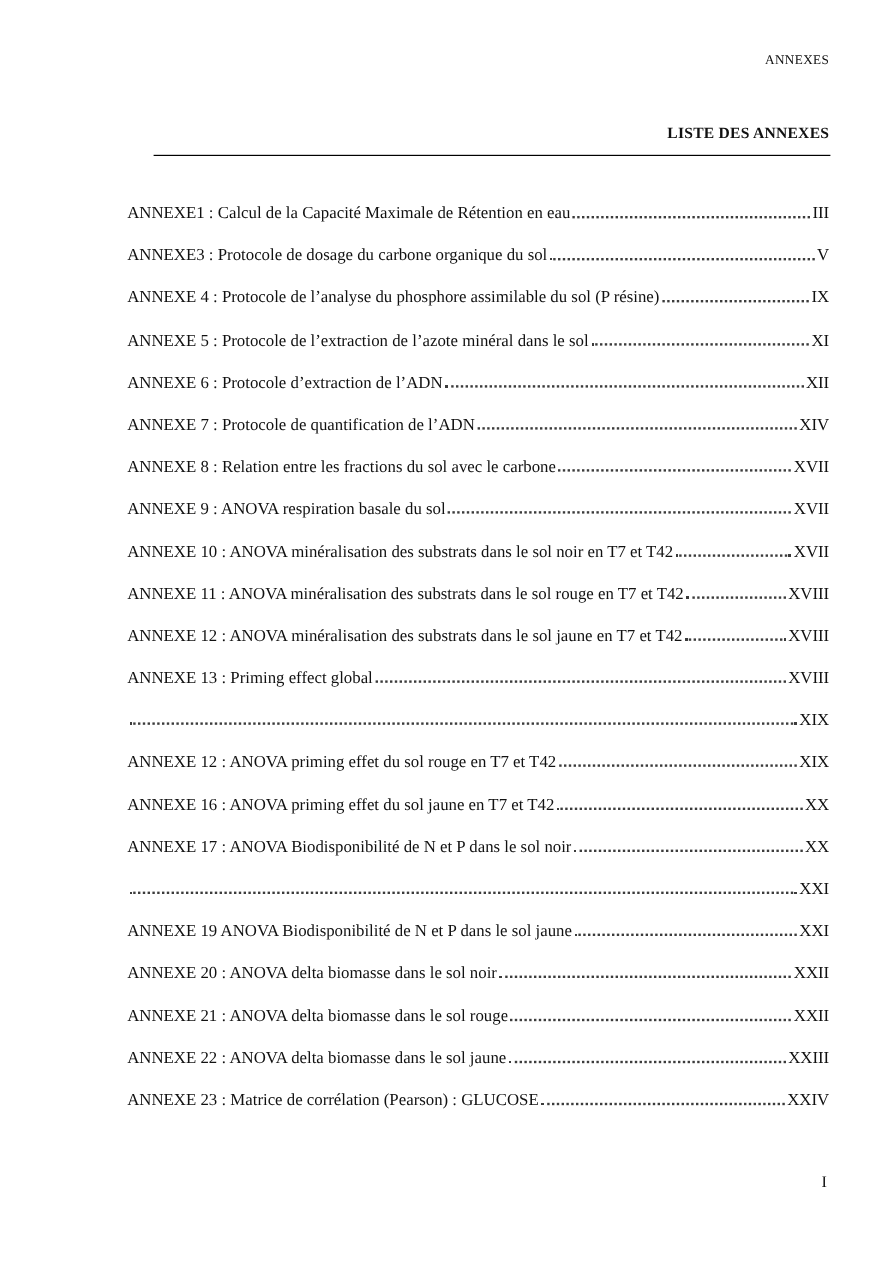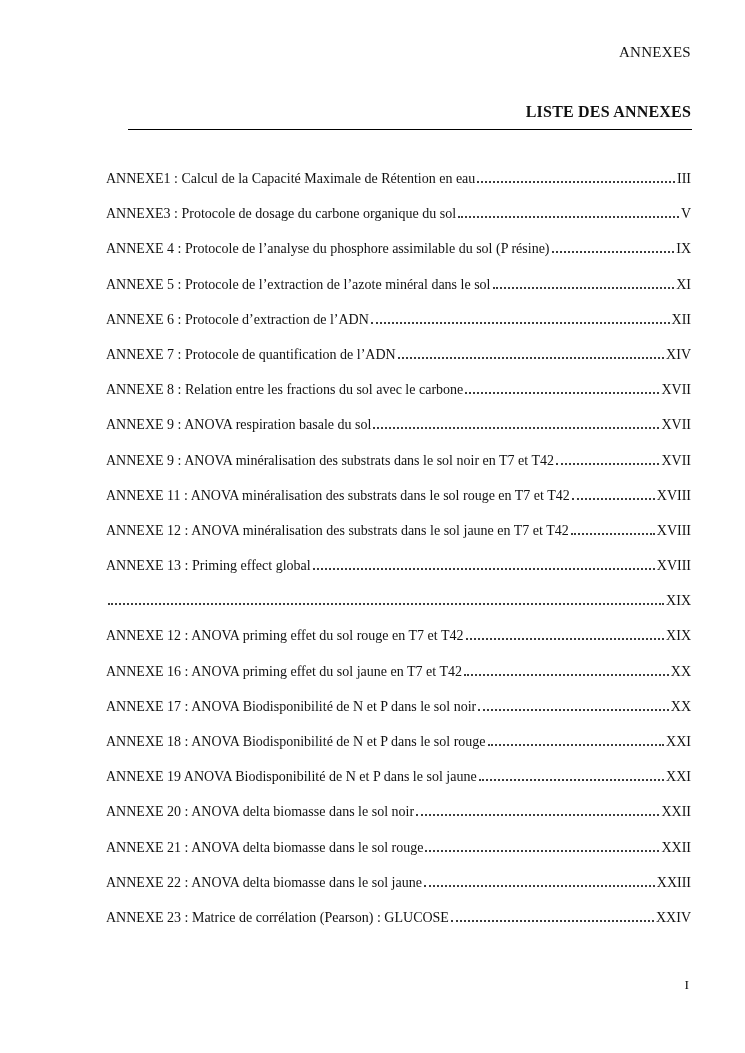--- a/index.html
+++ b/index.html
@@ -13,29 +13,29 @@
     height: 1053px;
     background: #ffffff;
     font-family: "Liberation Serif", serif;
     color: #111111;
     overflow: hidden;
   }
   .running-header {
     position: absolute;
     top: 44px;
     right: 54px;
-    font-size: 15px;
+    font-size: 11px;
     letter-spacing: 0.3px;
   }
   .title {
     position: absolute;
     top: 103px;
     right: 54px;
     margin: 0;
-    font-size: 16px;
+    font-size: 13px;
     font-weight: bold;
     letter-spacing: 0.2px;
   }
   .title-rule {
     position: absolute;
     top: 129px;
     left: 128px;
     right: 53px;
     border-top: 1.6px solid #000000;
   }
@@ -127,21 +127,21 @@
     <span class="pnum">XVII</span>
   </div>
 
   <div class="entry">
     <span class="label">ANNEXE 9 : ANOVA respiration basale du sol</span>
     <span class="leader"></span>
     <span class="pnum">XVII</span>
   </div>
 
   <div class="entry">
-    <span class="label">ANNEXE 9 : ANOVA minéralisation des substrats dans le sol noir en T7 et T42</span>
+    <span class="label">ANNEXE 10 : ANOVA minéralisation des substrats dans le sol noir en T7 et T42</span>
     <span class="leader"></span>
     <span class="pnum">XVII</span>
   </div>
 
   <div class="entry">
     <span class="label">ANNEXE 11 : ANOVA minéralisation des substrats dans le sol rouge en T7 et T42</span>
     <span class="leader"></span>
     <span class="pnum">XVIII</span>
   </div>
 
@@ -174,21 +174,20 @@
     <span class="pnum">XX</span>
   </div>
 
   <div class="entry">
     <span class="label">ANNEXE 17 : ANOVA Biodisponibilité de N et P dans le sol noir</span>
     <span class="leader"></span>
     <span class="pnum">XX</span>
   </div>
 
   <div class="entry">
-    <span class="label">ANNEXE 18 : ANOVA Biodisponibilité de N et P dans le sol rouge</span>
     <span class="leader"></span>
     <span class="pnum">XXI</span>
   </div>
 
   <div class="entry">
     <span class="label">ANNEXE 19 ANOVA Biodisponibilité de N et P dans le sol jaune</span>
     <span class="leader"></span>
     <span class="pnum">XXI</span>
   </div>
 

